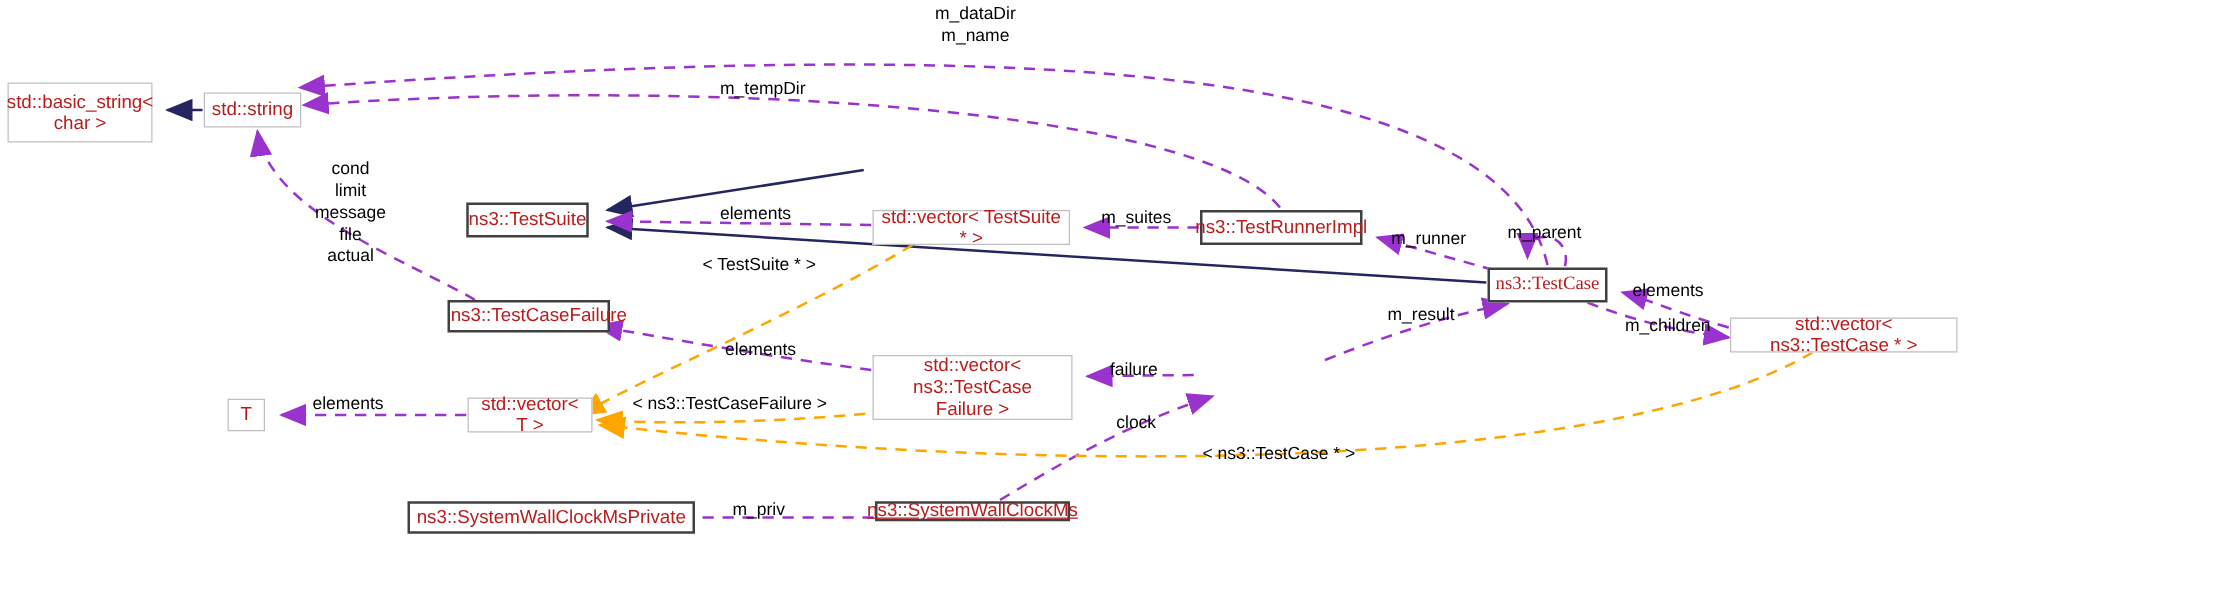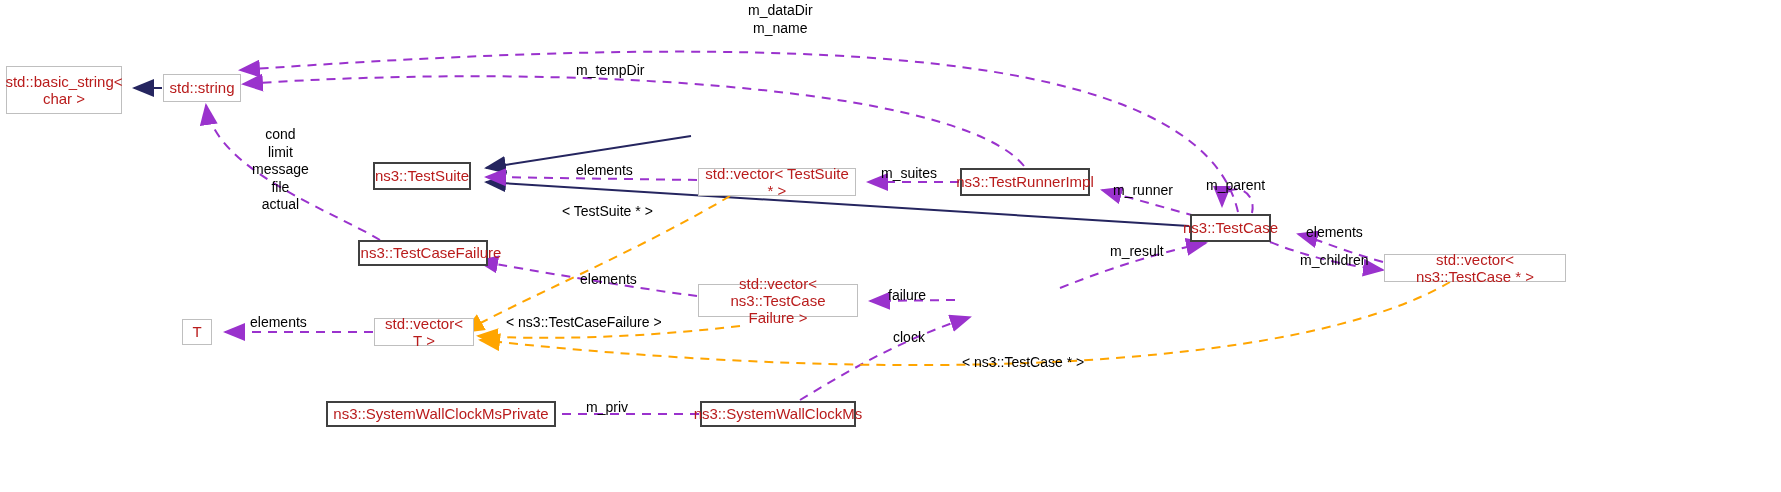--- a/index.html
+++ b/index.html
@@ -163,37 +163,37 @@
 
   <div class="node plain" style="left:163px; top:74px;  width:78px;  height:28px;">std::string</div>
 
   <div class="node strong" style="left:373px; top:162px; width:98px;  height:28px;">ns3::TestSuite</div>
 
 
   <div class="node plain" style="left:698px; top:168px; width:158px; height:28px;">std::vector&lt; TestSuite * &gt;</div>
 
   <div class="node strong" style="left:960px; top:168px; width:130px; height:28px;">ns3::TestRunnerImpl</div>
 
-  <div class="node strong" style="left:1190px; top:214px; width:81px;  height:28px;">ns3::TestCase</div>
+  <div class="node strong" style="left:1190px; top:214px; width:96px;  height:28px;font-family:Liberation Serif, serif;">ns3::TestCase</div>
 
   <div class="node plain" style="left:1384px; top:254px; width:182px; height:28px;">std::vector&lt; ns3::TestCase * &gt;</div>
 
   <div class="node strong" style="left:358px; top:240px; width:130px; height:26px;padding-left:20px;">ns3::TestCaseFailure</div>
 
-  <div class="node plain" style="left:698px; top:284px; width:160px; height:33px;">std::vector&lt; ns3::TestCase
+  <div class="node plain" style="left:698px; top:284px; width:160px; height:52px;">std::vector&lt; ns3::TestCase
 Failure &gt;</div>
 
 
   <div class="node plain" style="left:182px; top:319px; width:30px;  height:26px;">T</div>
 
   <div class="node plain" style="left:374px; top:318px; width:100px; height:28px;">std::vector&lt; T &gt;</div>
 
   <div class="node strong" style="left:326px; top:401px; width:230px; height:26px;">ns3::SystemWallClockMsPrivate</div>
 
-  <div class="node strong" style="left:700px; top:401px; width:156px; height:26px;">ns3::SystemWallClockMs</div>
+  <div class="node strong" style="left:700px; top:401px; width:156px; height:16px;text-decoration:underline;">ns3::SystemWallClockMs</div>
 
   <div class="edge-label" style="left:748px; top:2px;">m_dataDir
 m_name</div>
 
   <div class="edge-label" style="left:576px; top:62px;">m_tempDir</div>
 
   <div class="edge-label" style="left:252px; top:104px;margin-top:22px;">cond
 limit
 message
 file

